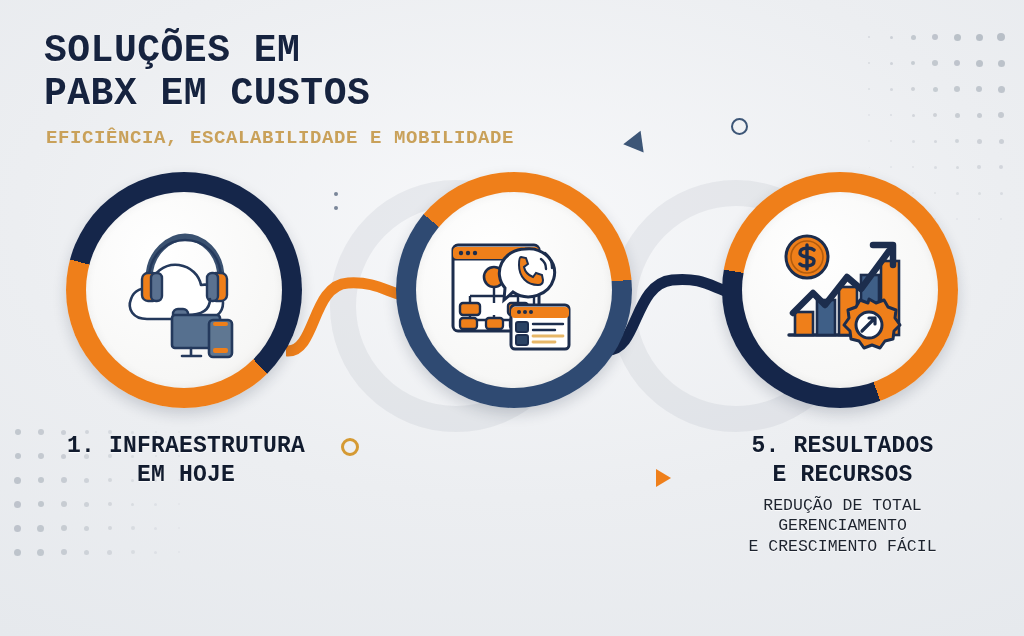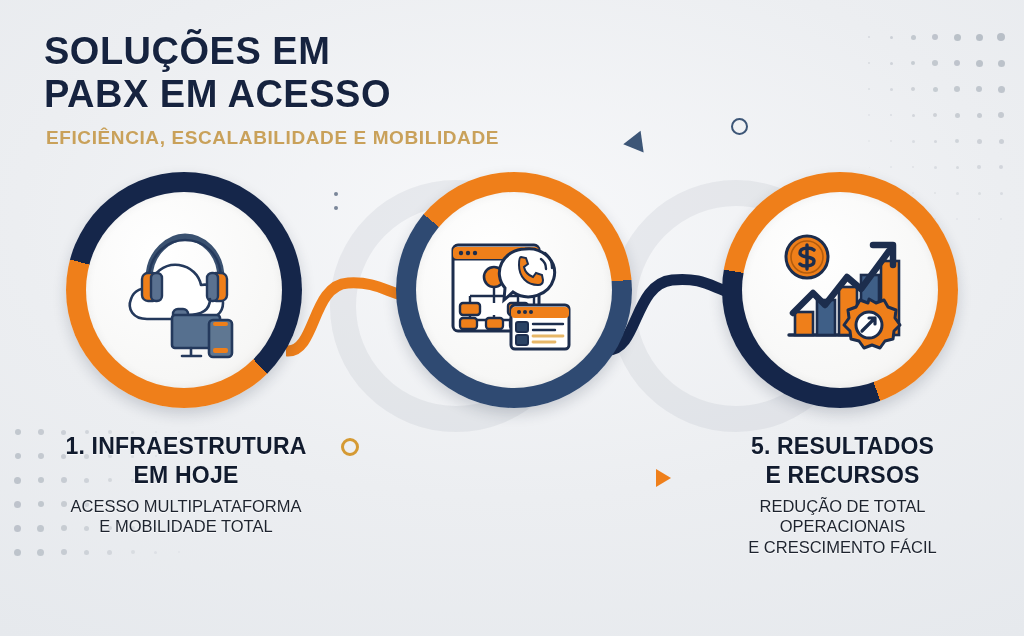--- a/index.html
+++ b/index.html
@@ -8,20 +8,21 @@
     font-family:"Liberation Sans", sans-serif;
     background:#eef0f3;
     overflow:hidden;
   }
   .stage {
     position:relative;
     width:1024px; height:636px;
     background:
       radial-gradient(ellipse 900px 500px at 50% 35%, #f7f8fa 0%, #eceef1 55%, #e6e9ed 100%);
     overflow:hidden;
+    font-family:Liberation Mono, monospace;
   }
 
   
   .dots { position:absolute; display:grid; }
   .dots span { border-radius:50%; background:#9aa3ae; }
 
   
   .ghost-ring {
     position:absolute; border-radius:50%;
     border:26px solid rgba(160,168,178,0.16);
@@ -215,21 +216,21 @@
       <span style="width:6px;height:6px;opacity:.43"></span>
       <span style="width:5px;height:5px;opacity:.35"></span>
       <span style="width:5px;height:5px;opacity:.28"></span>
       <span style="width:4px;height:4px;opacity:.21"></span>
       <span style="width:3px;height:3px;opacity:.15"></span>
       <span style="width:2px;height:2px;opacity:.10"></span>
   </div>
 
   <div class="title">
     <div>SOLUÇÕES EM</div>
-    <div>PABX EM ACESSO</div>
+    <div>PABX EM CUSTOS</div>
   </div>
   <div class="subtitle">EFICIÊNCIA, ESCALABILIDADE E MOBILIDADE</div>
 
   <svg class="connector" style="left:286px; top:255px;" width="140" height="110" viewBox="0 0 140 110">
     <path d="M2 96 C 30 96, 26 30, 62 28 C 96 26, 104 42, 136 44" fill="none" stroke="#ef7f1a" stroke-width="11" stroke-linecap="round"></path>
   </svg>
   <svg class="connector" style="left:606px; top:250px;" width="148" height="115" viewBox="0 0 148 115">
     <path d="M2 100 C 32 100, 28 34, 66 30 C 104 26, 110 44, 144 46" fill="none" stroke="#15264a" stroke-width="11" stroke-linecap="round"></path>
   </svg>
 
@@ -337,33 +338,29 @@
   <div class="ring-dot" style="left:341px; top:438px; width:12px; height:12px; border:3.2px solid #d59a33;"></div>
   <div class="tri" style="left:656px; top:469px; border-top:9px solid transparent; border-bottom:9px solid transparent; border-left:15px solid #ef7f1a;"></div>
   <div class="ring-dot" style="left:334px; top:192px; width:4px; height:4px; background:#7a8699;"></div>
   <div class="ring-dot" style="left:334px; top:206px; width:4px; height:4px; background:#7a8699;"></div>
 
   <div class="caption" style="left:46px; top:432px; width:280px;">
     <div class="head">
       <div>1. INFRAESTRUTURA</div>
       <div>EM HOJE</div>
     </div>
-    <div class="sub">
-      <div>ACESSO MULTIPLATAFORMA</div>
-      <div>E MOBILIDADE TOTAL</div>
-    </div>
   </div>
 
 
   <div class="caption" style="left:700px; top:432px; width:285px;">
     <div class="head">
       <div>5. RESULTADOS</div>
       <div>E RECURSOS</div>
     </div>
     <div class="sub">
       <div>REDUÇÃO DE TOTAL</div>
-      <div>OPERACIONAIS</div>
+      <div>GERENCIAMENTO</div>
       <div>E CRESCIMENTO FÁCIL</div>
     </div>
   </div>
 
 
 </div>
 
 </body></html>

